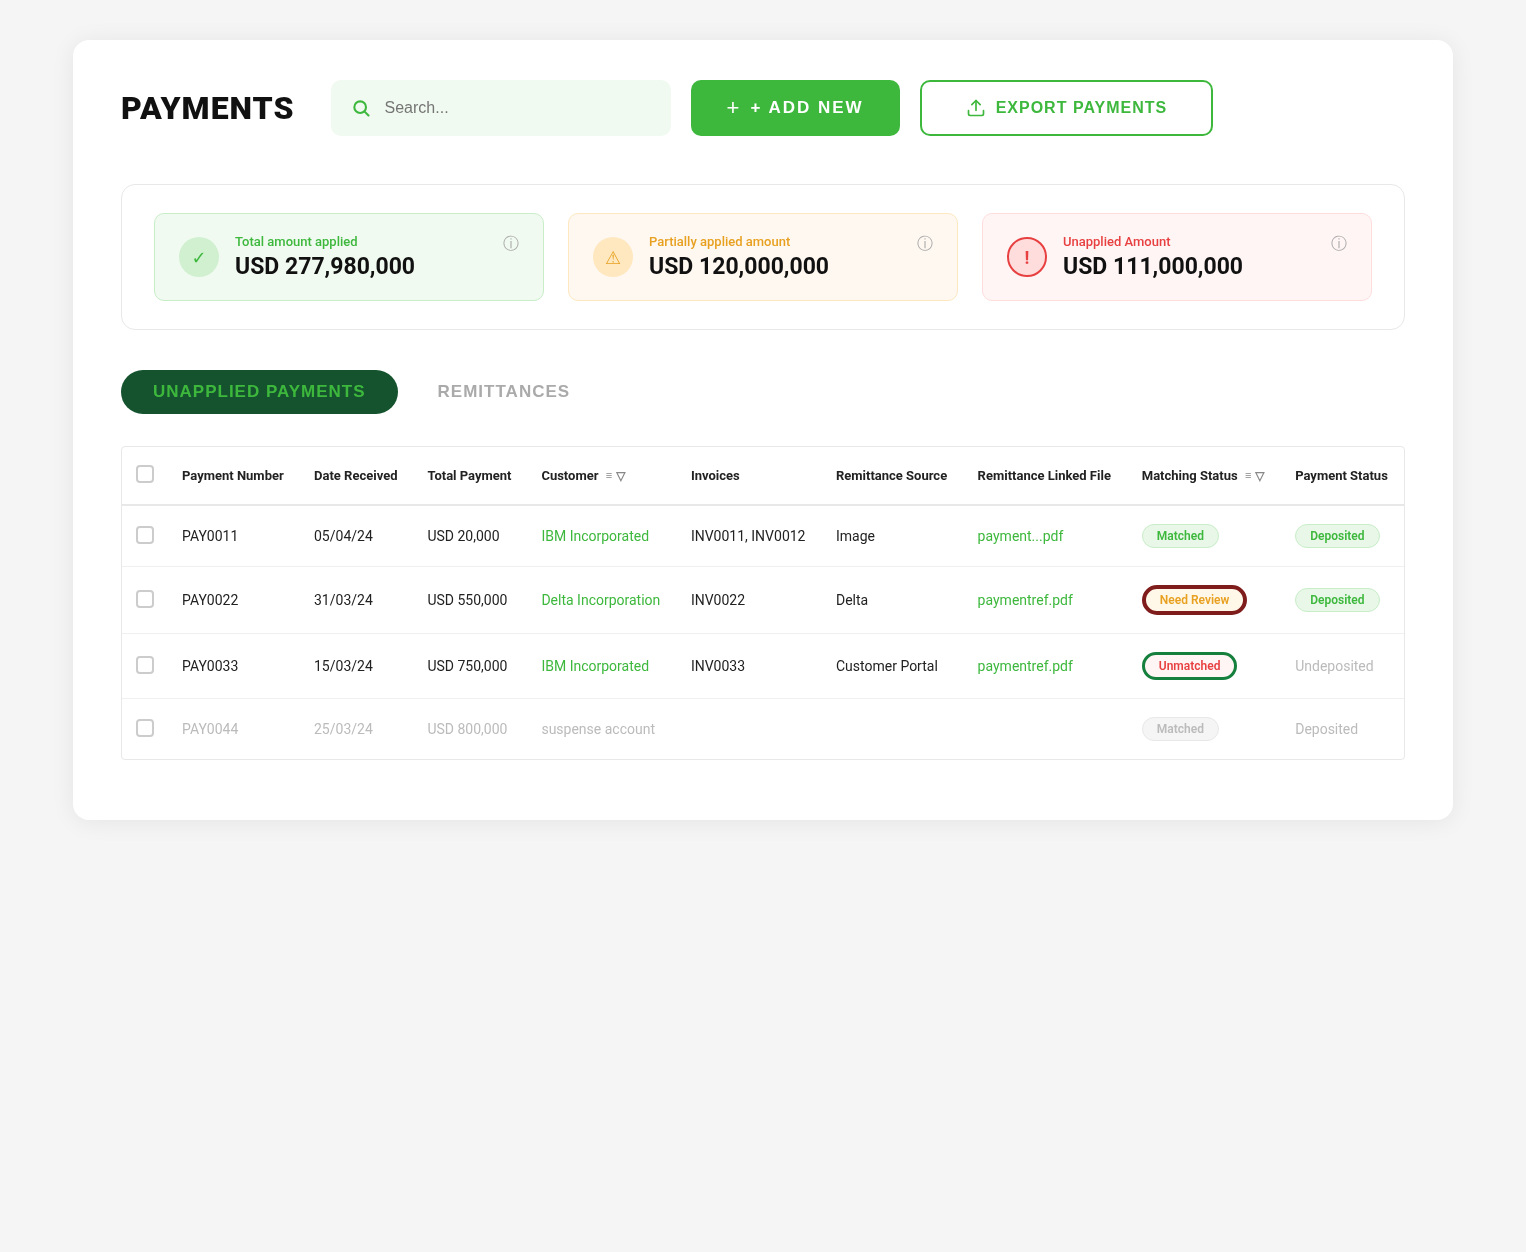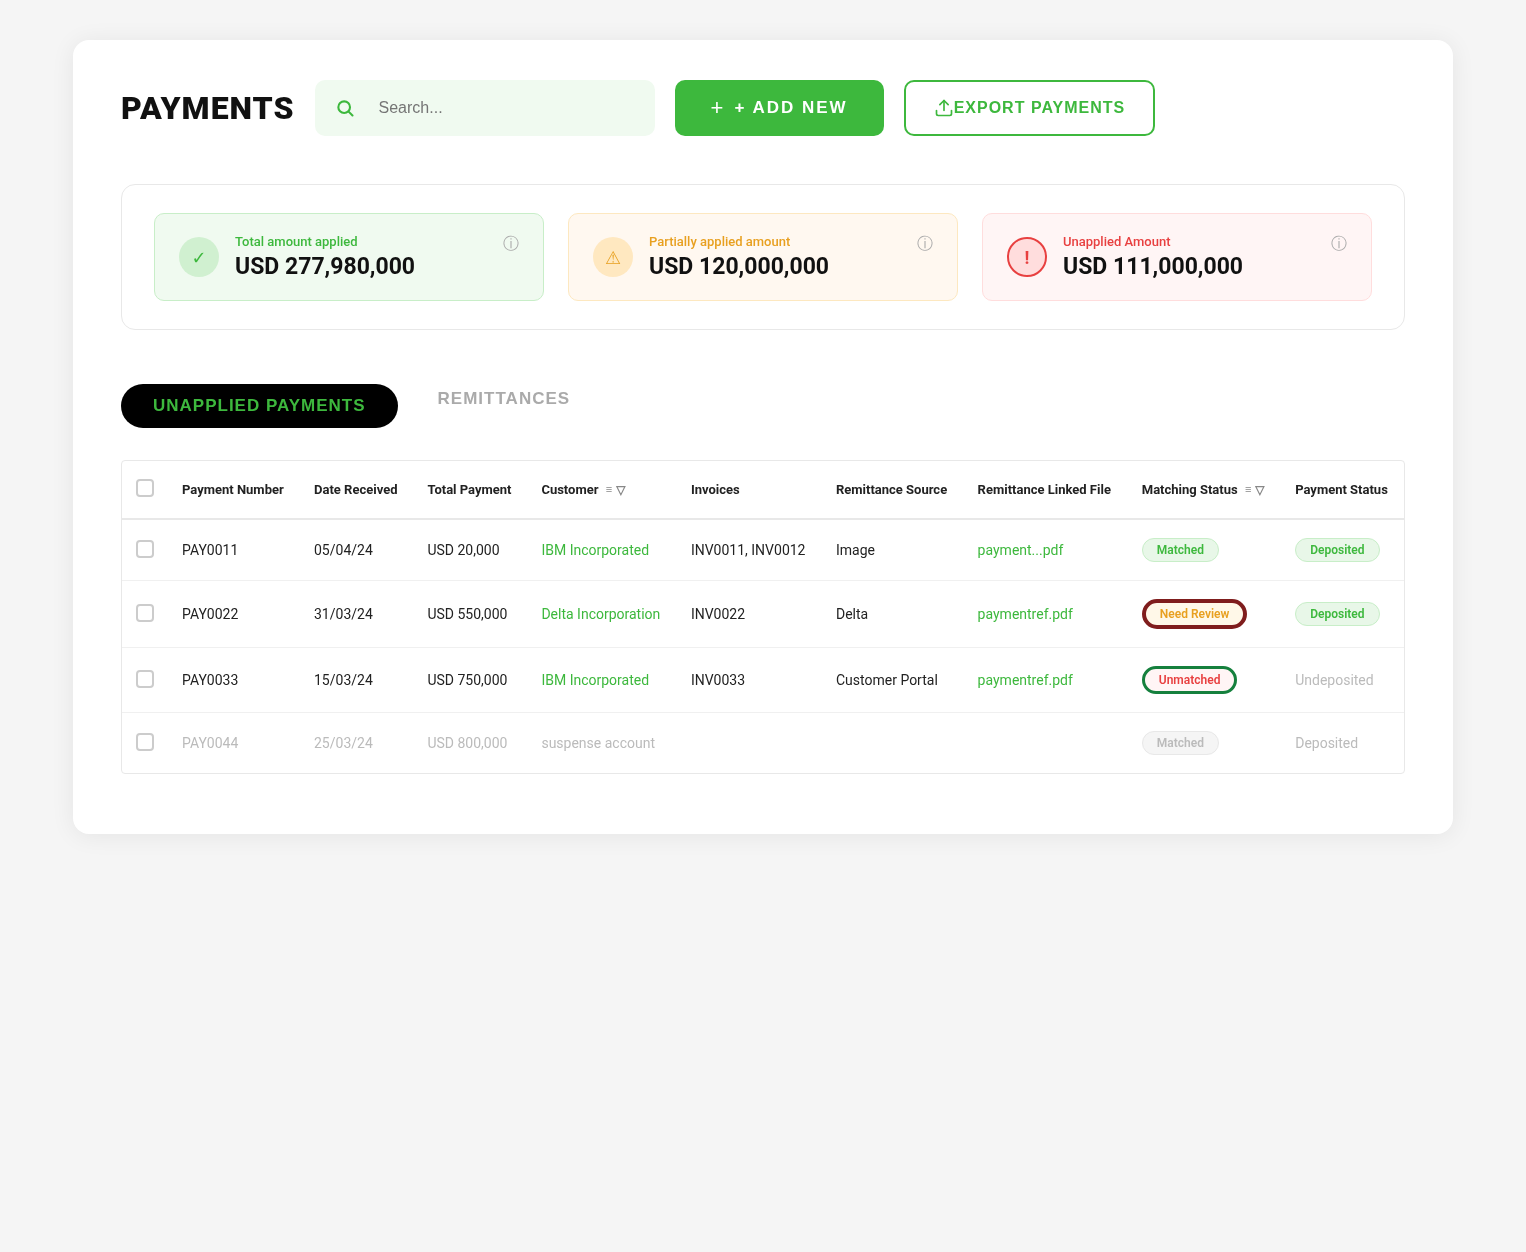--- a/index.html
+++ b/index.html
@@ -24,33 +24,33 @@
       display: flex;
       align-items: center;
       gap: 20px;
       margin-bottom: 48px;
     }
     .page-title {
       font-size: 32px;
       font-weight: 900;
       color: #111;
       letter-spacing: 1px;
-      margin-right: 0;
+      margin-right: 16px;
       white-space: nowrap;
     }
     .search-box {
       flex: 1;
       background: #f0faf0;
       border: none;
       border-radius: 10px;
       height: 56px;
       display: flex;
       align-items: center;
       padding: 0 20px;
-      gap: 24px;
+      gap: 14px;
       max-width: 340px;
     }
     .search-input {
       background: transparent;
       border: none;
       outline: none;
       flex: 1;
       font-size: 16px;
       color: #555;
     }
@@ -69,27 +69,28 @@
       align-items: center;
       gap: 10px;
       white-space: nowrap;
     }
     .btn-export {
       background: #fff;
       color: #3db83d;
       border: 2px solid #3db83d;
       border-radius: 10px;
       height: 56px;
-      padding: 0 28px;
+      padding: 0 44px;
       font-size: 16px;
       font-weight: 700;
       letter-spacing: 0.5px;
       cursor: pointer;
       display: flex;
       align-items: center;
+      gap: 10px;
       white-space: nowrap;
     }
     
     .summary-section {
       border: 1.5px solid #e8e8e8;
       border-radius: 14px;
       padding: 28px 32px;
       margin-bottom: 40px;
       display: flex;
       gap: 24px;
@@ -151,23 +152,22 @@
       border-radius: 30px;
       font-size: 17px;
       font-weight: 700;
       cursor: pointer;
       letter-spacing: 1px;
       color: #aaa;
       background: transparent;
       border: none;
     }
     .tab.active {
-      background: #000000;
+      background: #14532d;
       color: #3db83d;
-      margin-top: 14px;
     }
     
     .table-section {
       border: 1.5px solid #e8e8e8;
       border-radius: 4px;
       overflow: hidden;
     }
     table {
       width: 100%;
       border-collapse: collapse;

